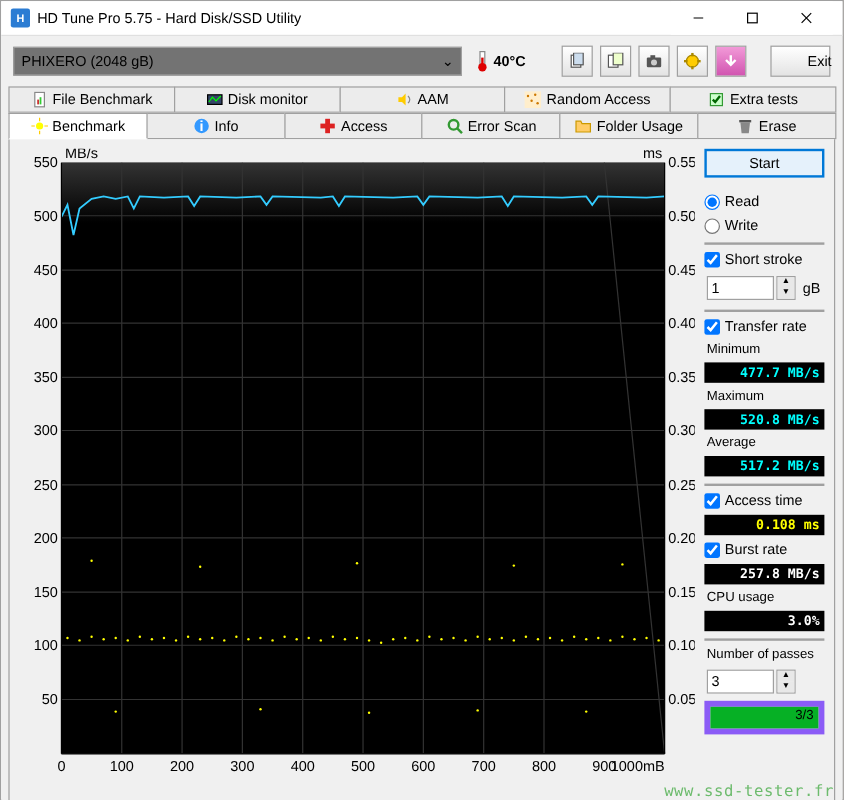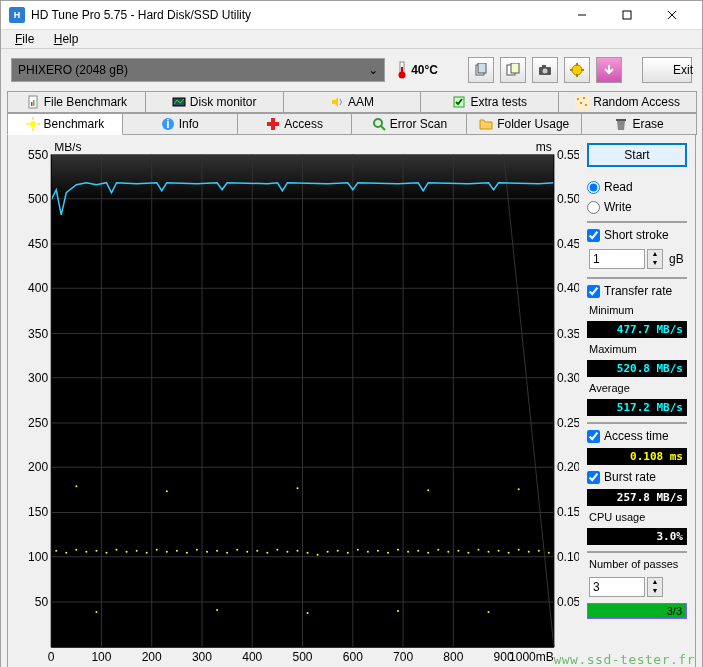--- a/index.html
+++ b/index.html
@@ -34,21 +34,21 @@
 .start-btn { width: 100%; height: 24px; border: 2px solid #0078d7; background: #e5f1fb; cursor: pointer; }
 .radio-row, .check-row { display: flex; align-items: center; gap: 4px; padding: 1px 0; }
 .radio-row input, .check-row input { margin: 0; }
 .fieldset { border: 1px solid #a0a0a0; margin-top: 2px; }
 .num-input { width: 56px; height: 20px; border: 1px solid #a0a0a0; padding: 1px 3px; background:#fff; }
 .spin { display: flex; align-items: center; gap: 2px; padding: 2px; }
 .stat-label { font-size: 11px; padding: 1px 2px; }
 .stat-val { background: #000; color: #0ff; font-family: monospace; font-size: 11px; padding: 2px 4px; text-align: right; font-weight:bold;}
 .stat-val.yellow { color: #ff0; }
 .stat-val.white { color: #fff; }
-.progress { height: 16px; border: 1px solid #8b5cf6; background: #ef4444; position: relative; }
+.progress { height: 28px; border: 5px solid #8b5cf6; background: #ef4444; position: relative; }
 .progress-bar { height: 100%; background: #06b025; }
 .progress-text { position: absolute; right: 4px; top: 1px; font-size: 11px; }
 .watermark { position: absolute; right: 8px; bottom: 0; color: #6dbb6d; font-size: 13px; font-family: monospace; letter-spacing:0.5px; z-index:50;}
 .spinner-btns{display:inline-flex;flex-direction:column;border:1px solid #a0a0a0;}
 .spinner-btns div{width:14px;height:9px;background:#e8e8e8;font-size:7px;text-align:center;line-height:8px;cursor:pointer;}
 </style>
 </head>
 <body>
 
 <div class="window">
@@ -68,24 +68,20 @@
         </div>
       <div class="win-btn">
           <svg viewBox="0 0 10 10">
             <line x1="1" y1="1" x2="9" y2="9" stroke="#000"></line>
             <line x1="9" y1="1" x2="1" y2="9" stroke="#000"></line>
           </svg>
         </div>
     </div>
   </div>
 
-  <div class="menubar">
-    <span><u>F</u>ile</span>
-    <span><u>H</u>elp</span>
-  </div>
 
   <div class="content">
     <div class="toprow">
       <div class="drive-select">
         <span>PHIXERO (2048 gB)</span>
         <span>⌄</span>
       </div>
       <div class="temp">
         <svg class="thermo" viewBox="0 0 10 18">
             <rect x="3" y="1" width="4" height="11" fill="#fff" stroke="#888"></rect>
@@ -151,34 +147,34 @@
           </div>
         <div class="tab">
             <svg class="tab-icon" viewBox="0 0 14 14">
               <path d="M2 5 L5 5 L8 2 L8 12 L5 9 L2 9 Z" fill="#fc0"></path>
               <path d="M10 4 Q13 7 10 10" fill="none" stroke="#888"></path>
             </svg>
             <span>AAM</span>
           </div>
         <div class="tab">
             <svg class="tab-icon" viewBox="0 0 14 14">
-              <rect x="2" y="2" width="10" height="10" fill="#cfc" stroke="#393"></rect>
-              <path d="M4 7 L6 9 L10 4" fill="none" stroke="#060" stroke-width="2"></path>
-            </svg>
-            <span>Extra tests</span>
-          </div>
-        <div class="tab">
-            <svg class="tab-icon" viewBox="0 0 14 14">
               <rect width="14" height="14" fill="#fec"></rect>
               <circle cx="3" cy="4" r="1" fill="#c70"></circle>
               <circle cx="9" cy="3" r="1" fill="#c70"></circle>
               <circle cx="6" cy="8" r="1" fill="#c70"></circle>
               <circle cx="11" cy="10" r="1" fill="#c70"></circle>
             </svg>
             <span>Random Access</span>
+          </div>
+        <div class="tab">
+            <svg class="tab-icon" viewBox="0 0 14 14">
+              <rect x="2" y="2" width="10" height="10" fill="#cfc" stroke="#393"></rect>
+              <path d="M4 7 L6 9 L10 4" fill="none" stroke="#060" stroke-width="2"></path>
+            </svg>
+            <span>Extra tests</span>
           </div>
       </div>
       <div class="tabrow">
         <div class="tab active">
             <svg class="tab-icon" viewBox="0 0 14 14">
               <circle cx="7" cy="7" r="3" fill="#ff0"></circle>
               <g stroke="#fc0">
                 <line x1="7" y1="0" x2="7" y2="3"></line>
                 <line x1="7" y1="11" x2="7" y2="14"></line>
                 <line x1="0" y1="7" x2="3" y2="7"></line>

